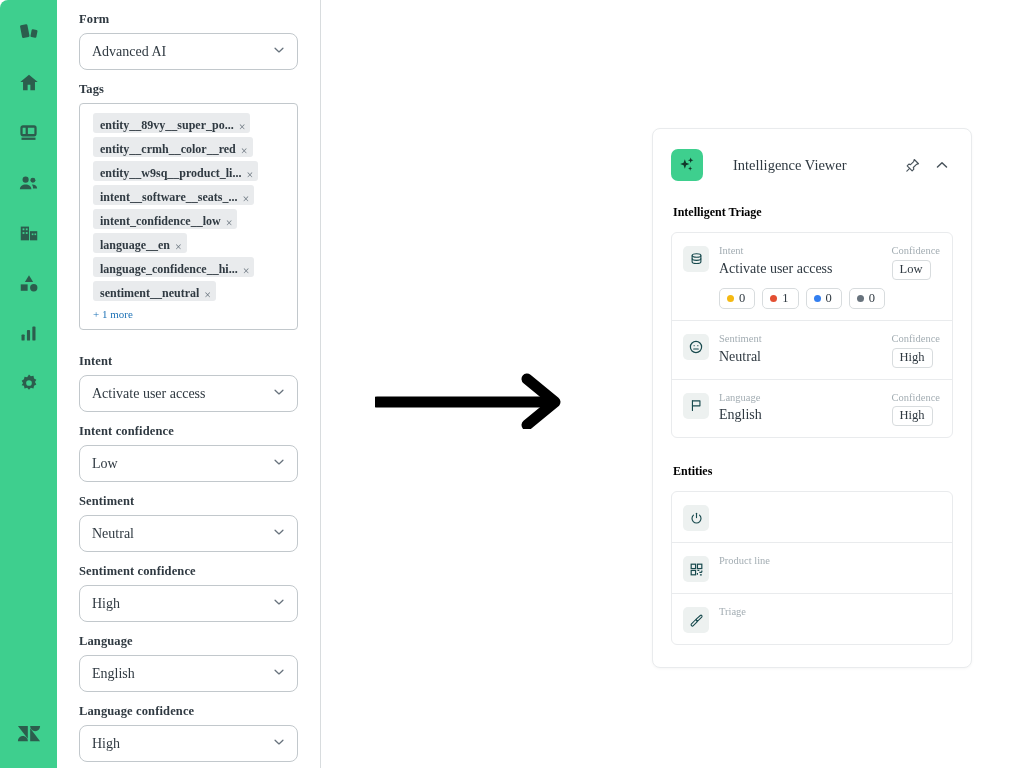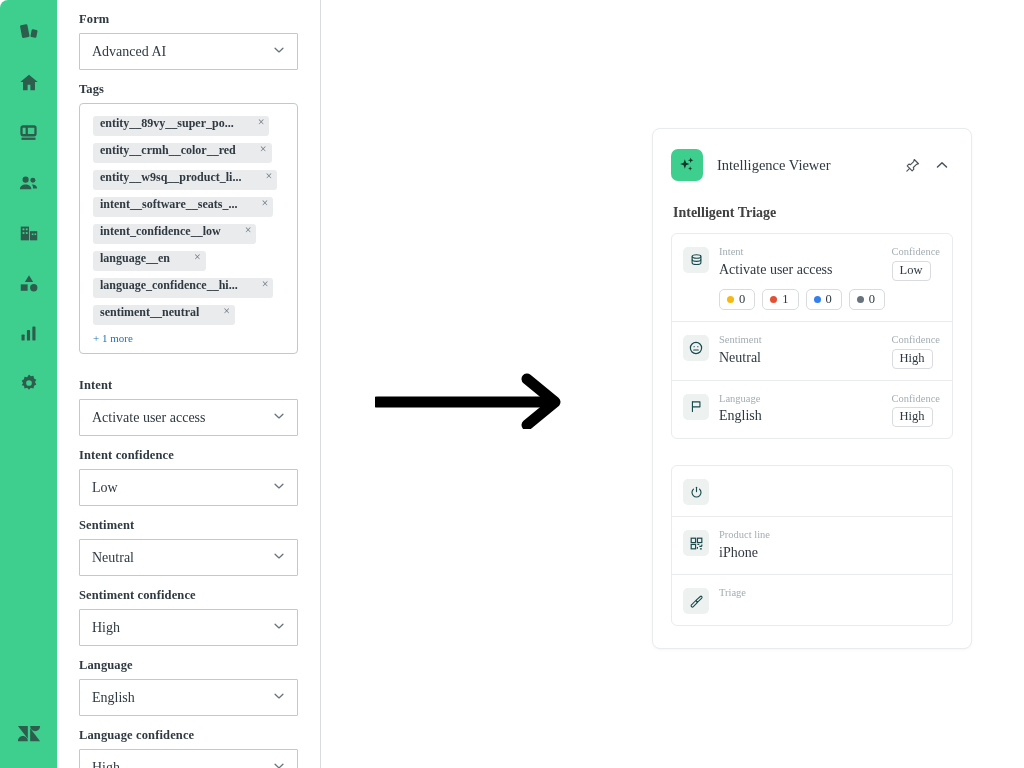--- a/index.html
+++ b/index.html
@@ -45,47 +45,46 @@
   }
   .field { margin-bottom: 12px; }
   .flabel {
     font-size: 12.5px; font-weight: bold; color: #2f3941;
     margin-bottom: 6px; letter-spacing: 0.01em;
   }
   .select {
     position: relative;
     height: 37px;
     border: 1px solid #c2c8cc;
-    border-radius: 1px;
+    border-radius: 8px;
     background: #fff;
     display: flex; align-items: center;
     padding: 0 32px 0 12px;
     font-size: 14px; color: #2f3941;
   }
   .chev {
     position: absolute; right: 11px; top: 50%;
     transform: translateY(-50%);
     color: #68737d;
     display: block;
   }
   .tagbox {
     border: 1px solid #c2c8cc;
     border-radius: 4px;
     background: #fff;
     padding: 9px 10px 9px 13px;
   }
   .chip {
-    display: inline-flex; align-items: flex-start;
+    display: inline-flex; align-items: flex-end;
     background: #e9ebed;
     border-radius: 3px;
     height: 20px;
     padding: 0 5px 0 7px;
     margin-bottom: 4px;
     max-width: 100%;
-    gap: 19px;
   }
   .chip-label {
     font-size: 12px; font-weight: bold; color: #2f3941;
     white-space: nowrap; overflow: hidden; text-overflow: ellipsis;
     max-width: 158px;
   }
   .chip-x {
     margin-left: 5px; color: #68737d; font-size: 12px; line-height: 1;
     cursor: pointer;
   }
@@ -112,30 +111,30 @@
     display: flex; align-items: center;
     margin-bottom: 24px;
   }
   .app-badge {
     width: 32px; height: 32px; border-radius: 7px;
     background: #3ecf8e;
     display: flex; align-items: center; justify-content: center;
     flex: 0 0 32px;
   }
   .viewer-title {
-    font-size: 14.5px; color: #2f3941; margin-left: 14px; flex: 1 1 auto;
+    font-size: 14.5px; color: #2f3941; margin-left: 30px; flex: 1 1 auto;
   }
   .head-btn {
     width: 22px; height: 22px; display: flex; align-items: center;
     justify-content: center; color: #49545c; cursor: pointer;
     margin-left: 8px;
   }
 
   .section-title {
-    font-size: 14px; font-weight: bold; color: #404040;
+    font-size: 12px; font-weight: bold; color: #000000;
     margin: 0 0 12px 2px;
   }
   .card {
     border: 1px solid #e9ebed;
     border-radius: 6px;
     overflow: hidden;
     background: #fff;
   }
   .card.triage { margin-bottom: 26px; }
   .row {
@@ -505,20 +504,21 @@
             <div class="row-v">English</div>
           </div>
           <div class="conf-wrap">
             <div class="conf-k">Confidence</div>
             <div class="conf-badge">High</div>
           </div>
         </div>
 
       </div>
 
+      <div class="section-title">Entities</div>
       <div class="card">
 
         <div class="row">
           <div class="row-ico">
             <svg width="15" height="15" viewBox="0 0 24 24" fill="none" stroke="currentColor" stroke-width="1.8" stroke-linecap="round">
               <path d="M12 3.5v7"></path>
               <path d="M7.2 6.6a7.2 7.2 0 1 0 9.6 0"></path>
             </svg>
           </div>
         </div>
@@ -527,21 +527,20 @@
           <div class="row-ico">
             <svg width="15" height="15" viewBox="0 0 24 24" fill="none" stroke="currentColor" stroke-width="1.9">
               <rect x="3.5" y="3.5" width="7" height="7"></rect>
               <rect x="13.5" y="3.5" width="7" height="7"></rect>
               <rect x="3.5" y="13.5" width="7" height="7"></rect>
               <path d="M13.5 13.5h3M20.5 13.5v3M16.5 16.5h4M13.5 17.5v3M17.5 20.5h3"></path>
             </svg>
           </div>
           <div class="row-body">
             <div class="row-k">Product line</div>
-            <div class="row-v">iPhone</div>
           </div>
         </div>
 
         <div class="row">
           <div class="row-ico">
             <svg width="15" height="15" viewBox="0 0 24 24" fill="none" stroke="currentColor" stroke-width="1.7" stroke-linecap="round" stroke-linejoin="round">
               <path d="M20.5 4.2c-.6-.7-1.7-.8-2.4-.2l-7 6.2 2.7 2.9 6.6-6.5c.6-.7.6-1.7.1-2.4z"></path>
               <path d="M10.5 10.8 4 17.4c-.8.8-.8 2.1 0 2.9s2.1.8 2.9 0l6.4-6.4z"></path>
             </svg>
           </div>

